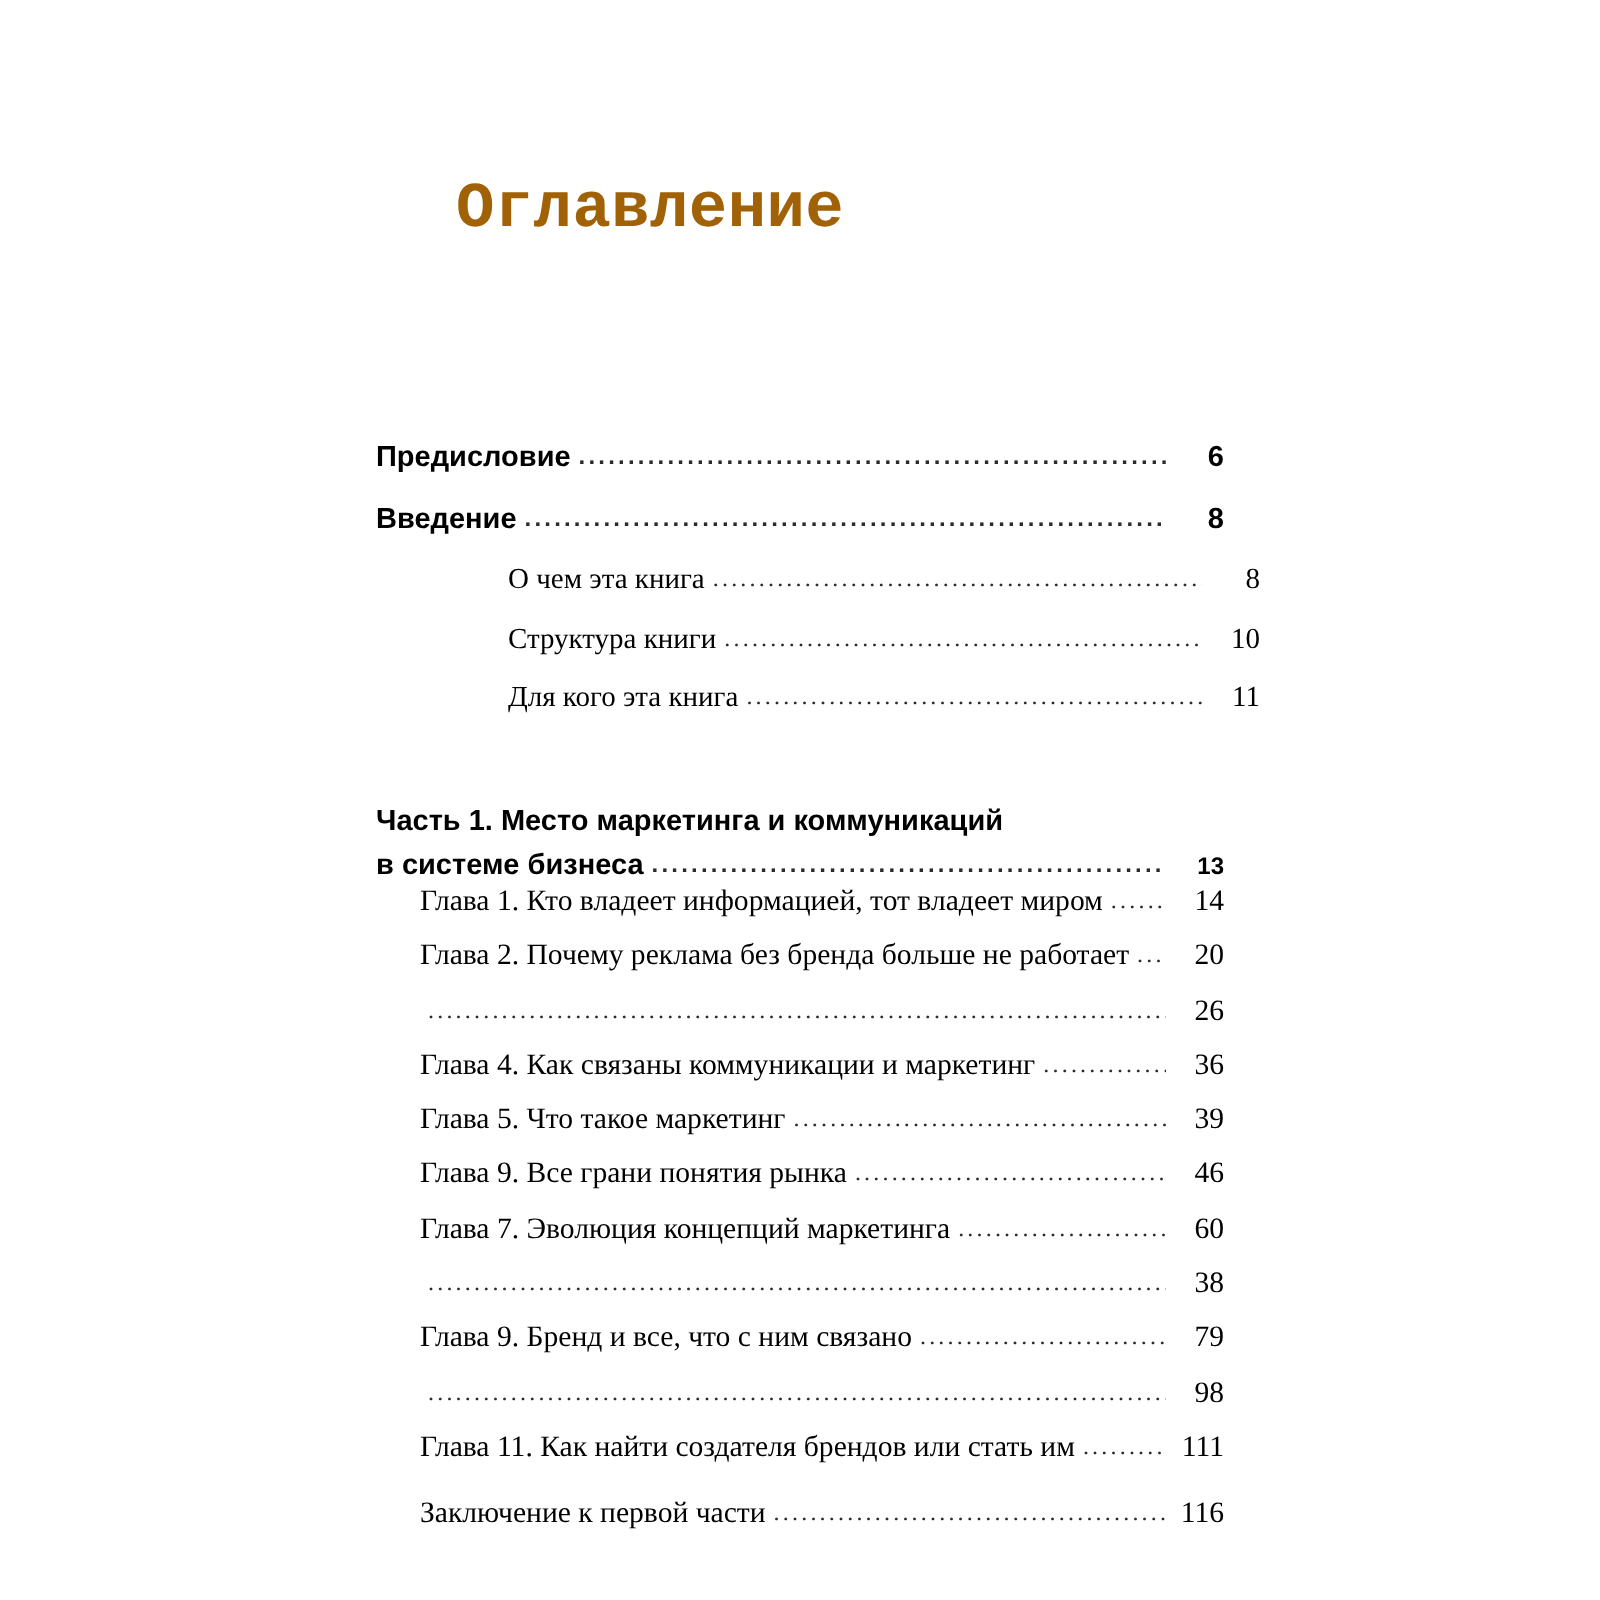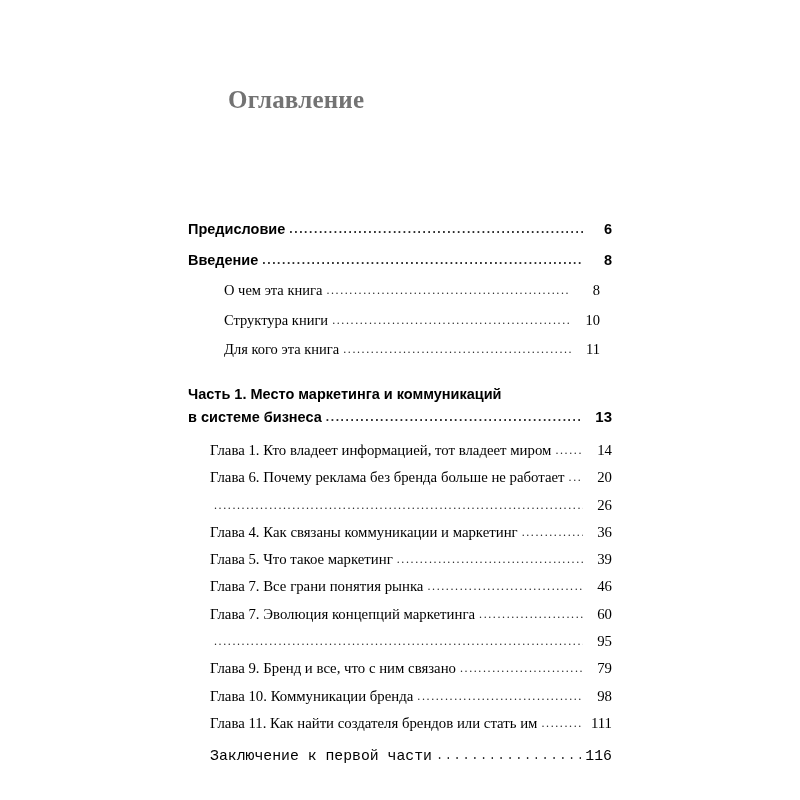--- a/index.html
+++ b/index.html
@@ -17,25 +17,25 @@
   .page {
     position: relative;
     width: 800px;
     height: 800px;
     box-sizing: border-box;
   }
   .toc-title {
     position: absolute;
     left: 228px;
     top: 86px;
-    font-family: Liberation Serif, serif;
-    font-weight: bold;
-    font-size: 25px;
+    font-family: Liberation Mono, monospace;
+    font-weight: bold;
+    font-size: 32px;
     letter-spacing: 0.2px;
-    color: #737373;
+    color: #a16207;
   }
   .toc-body {
     position: absolute;
     left: 188px;
     top: 222px;
     width: 424px;
   }
   .row {
     display: flex;
     align-items: baseline;
@@ -73,64 +73,64 @@
     font-family: "Liberation Sans", sans-serif;
     font-weight: bold;
     font-size: 14.5px;
     min-width: 26px;
   }
 
   
   .lvl-sub {
     font-family: "Liberation Serif", serif;
     font-size: 14.5px;
-    margin-left: 36px;
+    margin-left: 66px;
     width: calc(100% - 48px);
     margin-bottom: 15px;
   }
   .lvl-sub .page-num {
     min-width: 26px;
     font-size: 14.5px;
   }
 
   
   .part-head {
     font-family: "Liberation Sans", sans-serif;
     font-weight: bold;
     font-size: 14.5px;
-    margin-top: 29px;
+    margin-top: 46px;
   }
   .part-head .line1 {
     margin-bottom: 7px;
   }
   .part-head .page-num {
     font-family: "Liberation Sans", sans-serif;
     font-weight: bold;
-    font-size: 15px;
+    font-size: 12px;
     min-width: 26px;
   }
 
   
   .chapter {
     font-family: "Liberation Serif", serif;
     font-size: 14.8px;
     margin-left: 22px;
     width: calc(100% - 22px);
     margin-bottom: 12.5px;
   }
   .chapter .page-num {
     min-width: 26px;
     font-size: 14.8px;
     text-align: right;
   }
   .chapter.first {
-    margin-top: 19px;
+    margin-top: 4px;
   }
   .conclusion {
-    font-family: Liberation Mono, monospace;
+    font-family: Liberation Serif, serif;
     font-size: 14.8px;
     margin-left: 22px;
     width: calc(100% - 22px);
     margin-top: 18px;
     justify-content: flex-end;
   }
   .conclusion .page-num {
     min-width: 26px;
     font-size: 14.8px;
   }
@@ -183,21 +183,21 @@
       </div>
     </div>
 
     <div class="row chapter first">
       <span class="label">Глава 1. Кто владеет информацией, тот владеет миром</span>
       <span class="dots">...........................................................................................................</span>
       <span class="page-num">14</span>
     </div>
 
     <div class="row chapter">
-      <span class="label">Глава 6. Почему реклама без бренда больше не работает</span>
+      <span class="label">Глава 2. Почему реклама без бренда больше не работает</span>
       <span class="dots">...........................................................................................................</span>
       <span class="page-num">20</span>
     </div>
 
     <div class="row chapter">
       <span class="dots">...........................................................................................................</span>
       <span class="page-num">26</span>
     </div>
 
     <div class="row chapter">
@@ -206,44 +206,43 @@
       <span class="page-num">36</span>
     </div>
 
     <div class="row chapter">
       <span class="label">Глава 5. Что такое маркетинг</span>
       <span class="dots">...........................................................................................................</span>
       <span class="page-num">39</span>
     </div>
 
     <div class="row chapter">
-      <span class="label">Глава 7. Все грани понятия рынка</span>
+      <span class="label">Глава 9. Все грани понятия рынка</span>
       <span class="dots">...........................................................................................................</span>
       <span class="page-num">46</span>
     </div>
 
     <div class="row chapter">
       <span class="label">Глава 7. Эволюция концепций маркетинга</span>
       <span class="dots">...........................................................................................................</span>
       <span class="page-num">60</span>
     </div>
 
     <div class="row chapter">
       <span class="dots">...........................................................................................................</span>
-      <span class="page-num">95</span>
+      <span class="page-num">38</span>
     </div>
 
     <div class="row chapter">
       <span class="label">Глава 9. Бренд и все, что с ним связано</span>
       <span class="dots">...........................................................................................................</span>
       <span class="page-num">79</span>
     </div>
 
     <div class="row chapter">
-      <span class="label">Глава 10. Коммуникации бренда</span>
       <span class="dots">...........................................................................................................</span>
       <span class="page-num">98</span>
     </div>
 
     <div class="row chapter">
       <span class="label">Глава 11. Как найти создателя брендов или стать им</span>
       <span class="dots">...........................................................................................................</span>
       <span class="page-num">111</span>
     </div>
 

